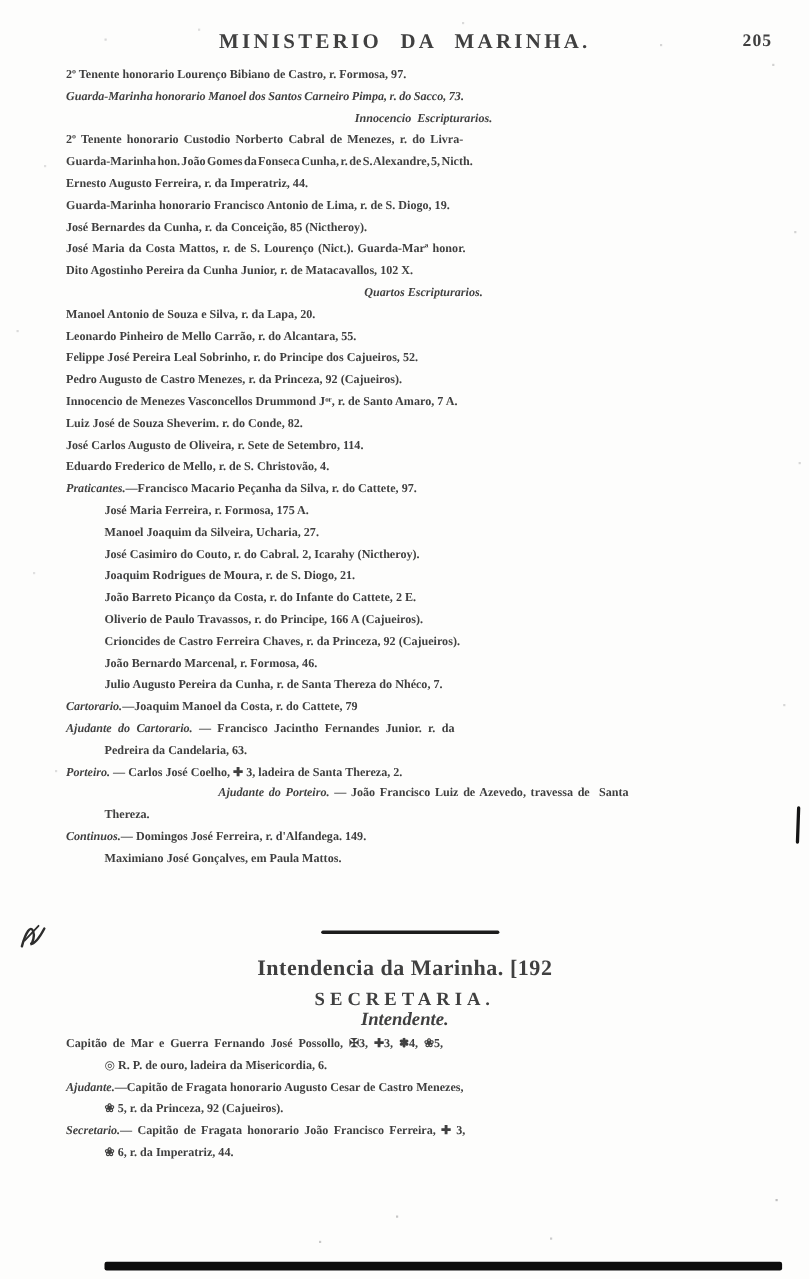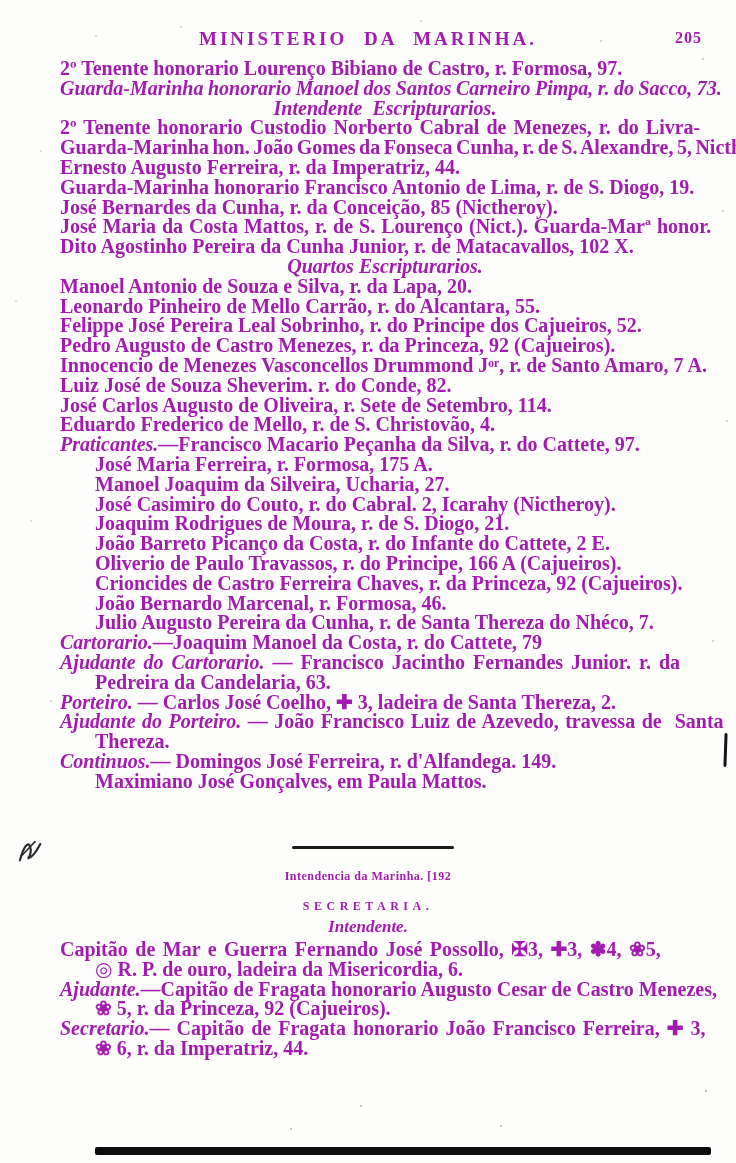--- a/index.html
+++ b/index.html
@@ -1,58 +1,58 @@
 <!DOCTYPE html>
 <html><head>
 <meta charset="utf-8">
 <style>
   html,body{margin:0;padding:0;background:#ffffff;}
   .page{
     position:relative;width:736px;height:1163px;background:#fdfdfc;overflow:hidden;
-    font-family:"Liberation Serif","DejaVu Serif",serif;color:#a21caf;
+    font-family:"Liberation Serif","DejaVu Serif",serif;color:#404040;
   }
   
   .specks{position:absolute;top:0;left:0;width:2px;height:2px;background:transparent;opacity:.85;
     box-shadow:95px 35px 0 #d2d2d2,180px 26px 0 #d8d8d8,420px 20px 0 #d5d5d5,600px 40px 0 #cfcfcf,
     702px 58px 0 #c9c9c9,40px 150px 0 #dadada,722px 210px 0 #cccccc,15px 300px 0 #d6d6d6,
     726px 420px 0 #d0d0d0,30px 520px 0 #dcdcdc,712px 640px 0 #cfcfcf,50px 700px 0 #d8d8d8,
     360px 1105px 0 #bdbdbd,500px 1125px 0 #c4c4c4,290px 1128px 0 #c0c0c0,705px 1090px 0 #b5b5b5;}
   .page-header{position:absolute;top:28px;left:0;width:100%;height:34px;}
   .running-title{text-align:center;font-weight:700;font-size:19px;letter-spacing:3px;word-spacing:9px;}
   .page-number{position:absolute;top:1px;right:34px;font-weight:700;font-size:16px;letter-spacing:1px;}
-  .text-block{position:absolute;font-size:20px;line-height:19.8px;font-weight:600;}
+  .text-block{position:absolute;font-size:11px;line-height:19.8px;font-weight:600;}
   #block1{top:59px;left:60px;width:650px;}
   #block2{top:940px;left:60px;width:650px;}
   .line{white-space:pre;}
   .line.cont,.line.sub{padding-left:35px;}
   .line.center{text-align:center;font-style:italic;font-weight:600;}
   .line i{margin-top:40px;}
   .divider{position:absolute;top:846px;left:292px;width:162px;height:3px;background:#1c1c1c;border-radius:2px;}
-  .sec2-title{position:absolute;top:869px;left:0;width:100%;text-align:center;font-weight:700;font-size:12px;letter-spacing:.5px;}
-  .sec2-subtitle{position:absolute;top:899px;left:0;width:100%;text-align:center;font-weight:700;font-size:12px;letter-spacing:4.5px;}
+  .sec2-title{position:absolute;top:869px;left:0;width:100%;text-align:center;font-weight:700;font-size:20px;letter-spacing:.5px;}
+  .sec2-subtitle{position:absolute;top:899px;left:0;width:100%;text-align:center;font-weight:700;font-size:17px;letter-spacing:4.5px;}
   .sec2-role{position:absolute;top:917px;left:0;width:100%;text-align:center;font-style:italic;font-weight:700;font-size:17px;}
   .handwritten{position:absolute;left:16px;top:838px;transform:rotate(-6deg);}
   .margin-stroke{position:absolute;left:724px;top:733px;width:3px;height:34px;background:#151515;border-radius:2px;transform:rotate(2deg);}
   .bottom-bar{position:absolute;left:95px;top:1147px;width:616px;height:8px;background:#0d0d0d;border-radius:2px;}
 </style>
 </head>
 <body>
 
 <div class="page">
   <div class="specks"></div>
 
   <div class="page-header">
     <div class="running-title">MINISTERIO DA MARINHA.</div>
     <div class="page-number">205</div>
   </div>
 
   <div class="text-block" id="block1">
       <div class="line entry">2º Tenente honorario Lourenço Bibiano de Castro, r. Formosa, 97.</div>
       <div class="line entry" style="word-spacing: -0.5px; font-style: italic;">Guarda-Marinha honorario Manoel dos Santos Carneiro Pimpa, r. do Sacco, 73.</div>
-      <div class="line center">Intendente  Escripturarios.</div>
+      <div class="line center">Innocencio  Escripturarios.</div>
       <div class="line entry" style="word-spacing: 2px;">2º Tenente honorario Custodio Norberto Cabral de Menezes, r. do Livra-</div>
       <div class="line entry" style="word-spacing: -1.5px;">Guarda-Marinha hon. João Gomes da Fonseca Cunha, r. de S. Alexandre, 5, Nicth.</div>
       <div class="line entry">Ernesto Augusto Ferreira, r. da Imperatriz, 44.</div>
       <div class="line entry">Guarda-Marinha honorario Francisco Antonio de Lima, r. de S. Diogo, 19.</div>
       <div class="line entry">José Bernardes da Cunha, r. da Conceição, 85 (Nictheroy).</div>
       <div class="line entry" style="word-spacing: 1px;">José Maria da Costa Mattos, r. de S. Lourenço (Nict.). Guarda-Marª honor.</div>
       <div class="line entry">Dito Agostinho Pereira da Cunha Junior, r. de Matacavallos, 102 X.</div>
       <div class="line center">Quartos Escripturarios.</div>
       <div class="line entry">Manoel Antonio de Souza e Silva, r. da Lapa, 20.</div>
       <div class="line entry">Leonardo Pinheiro de Mello Carrão, r. do Alcantara, 55.</div>

